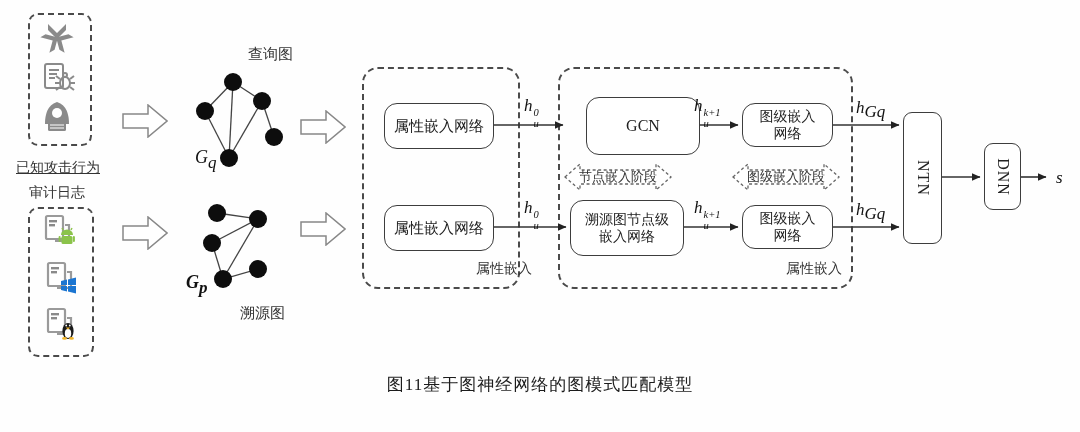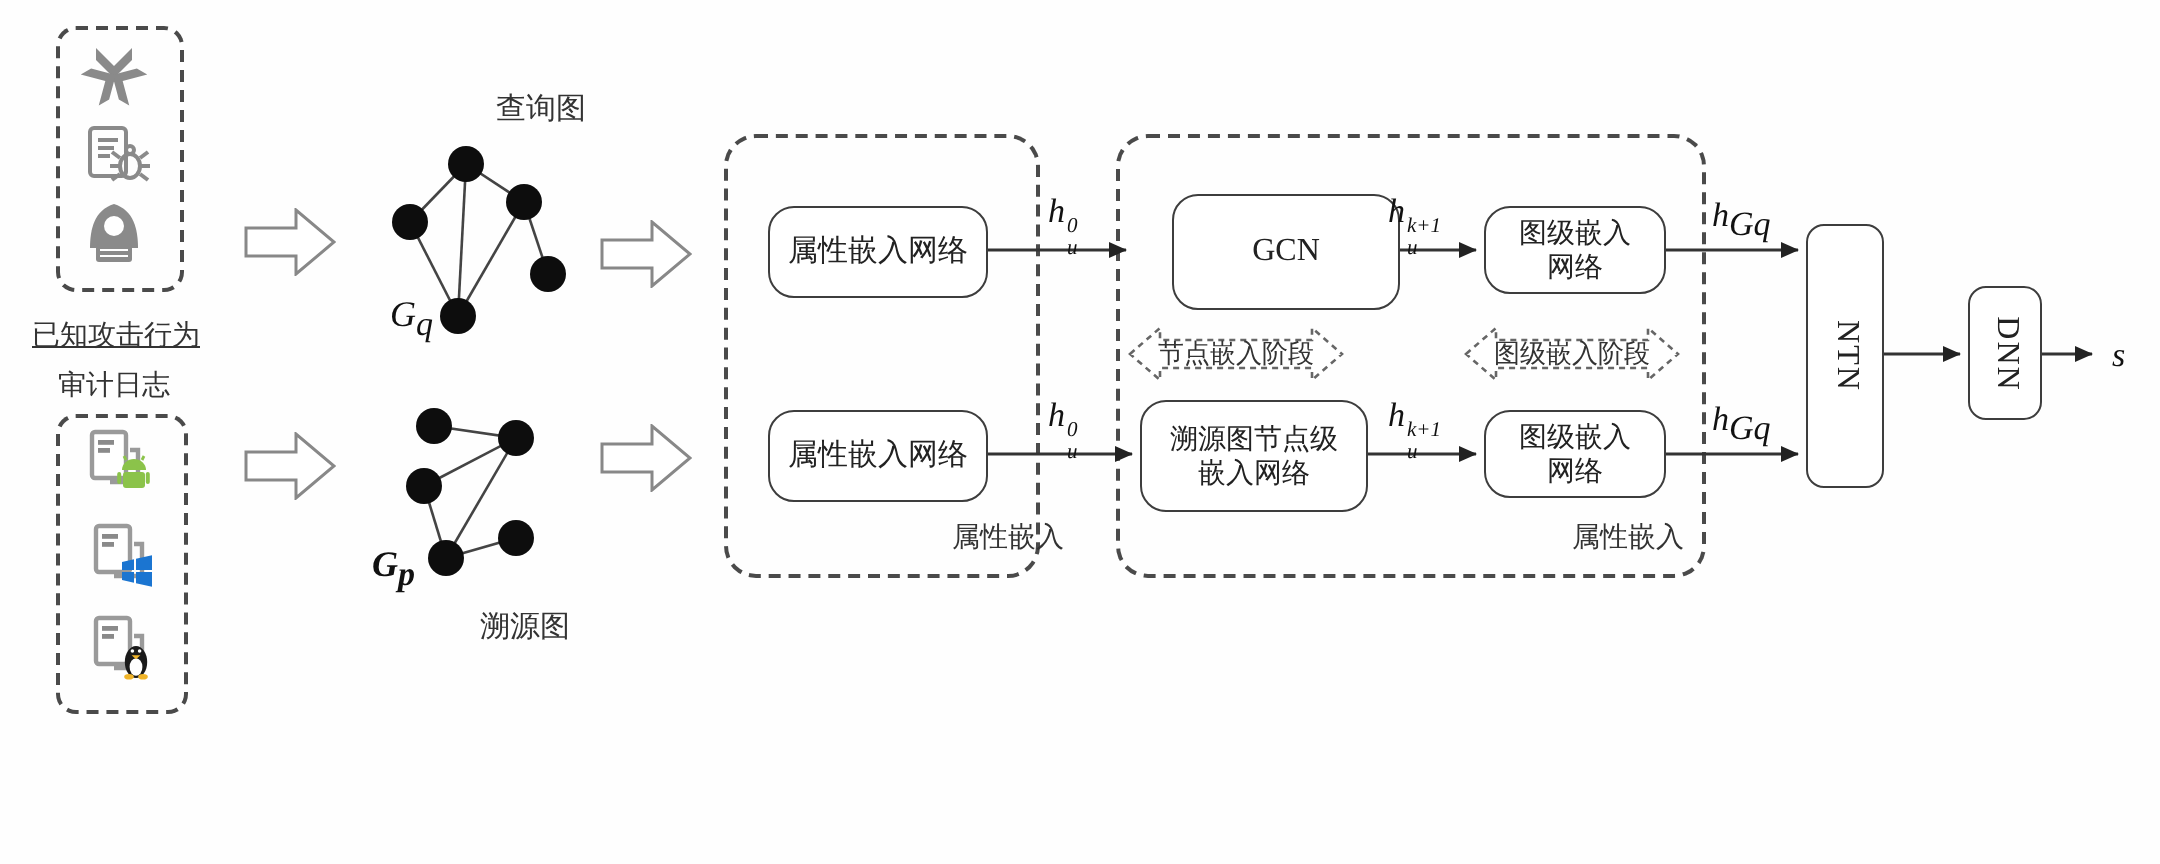--- a/index.html
+++ b/index.html
@@ -294,14 +294,15 @@
     <span>s</span>
   </div>
 
   <div class="vbox" style="left:903px;top:112px;width:37px;height:130px;">
     <span>NTN</span>
   </div>
   <div class="vbox" style="left:984px;top:143px;width:35px;height:65px;">
     <span>DNN</span>
   </div>
 
+  <div class="cap-zh">图11基于图神经网络的图模式匹配模型</div>
 
 </div>
 
 </body></html>

